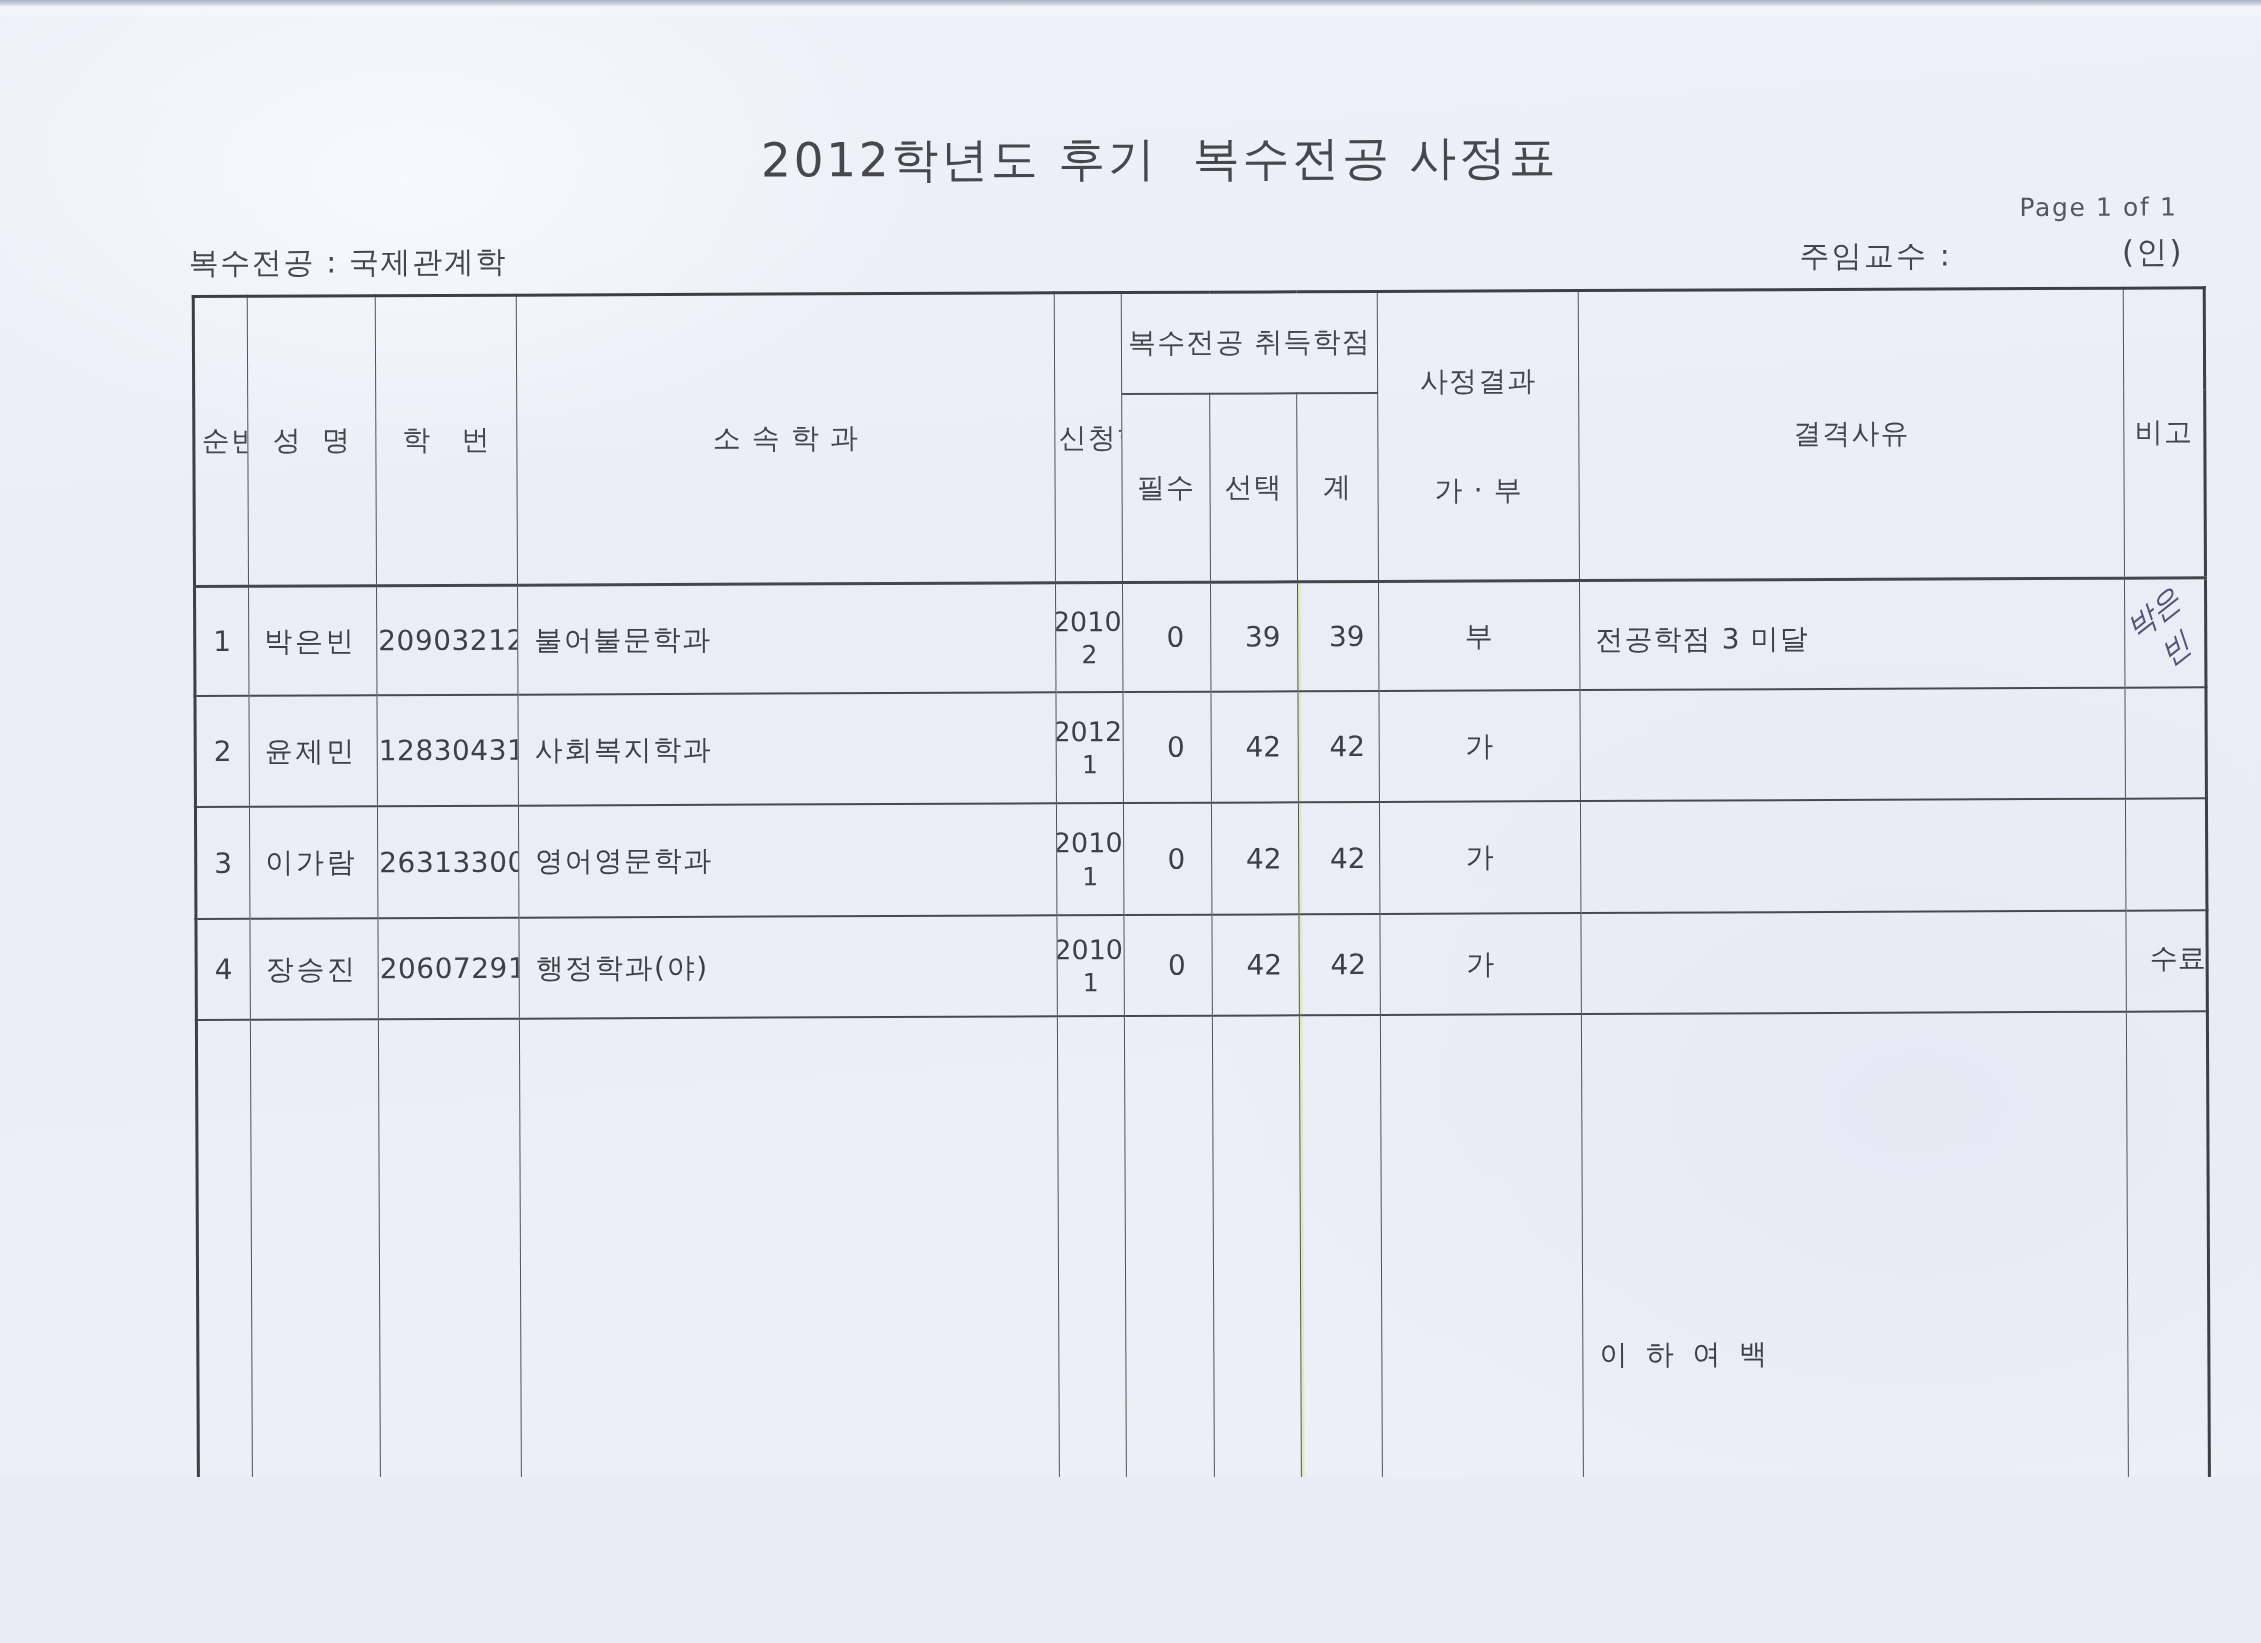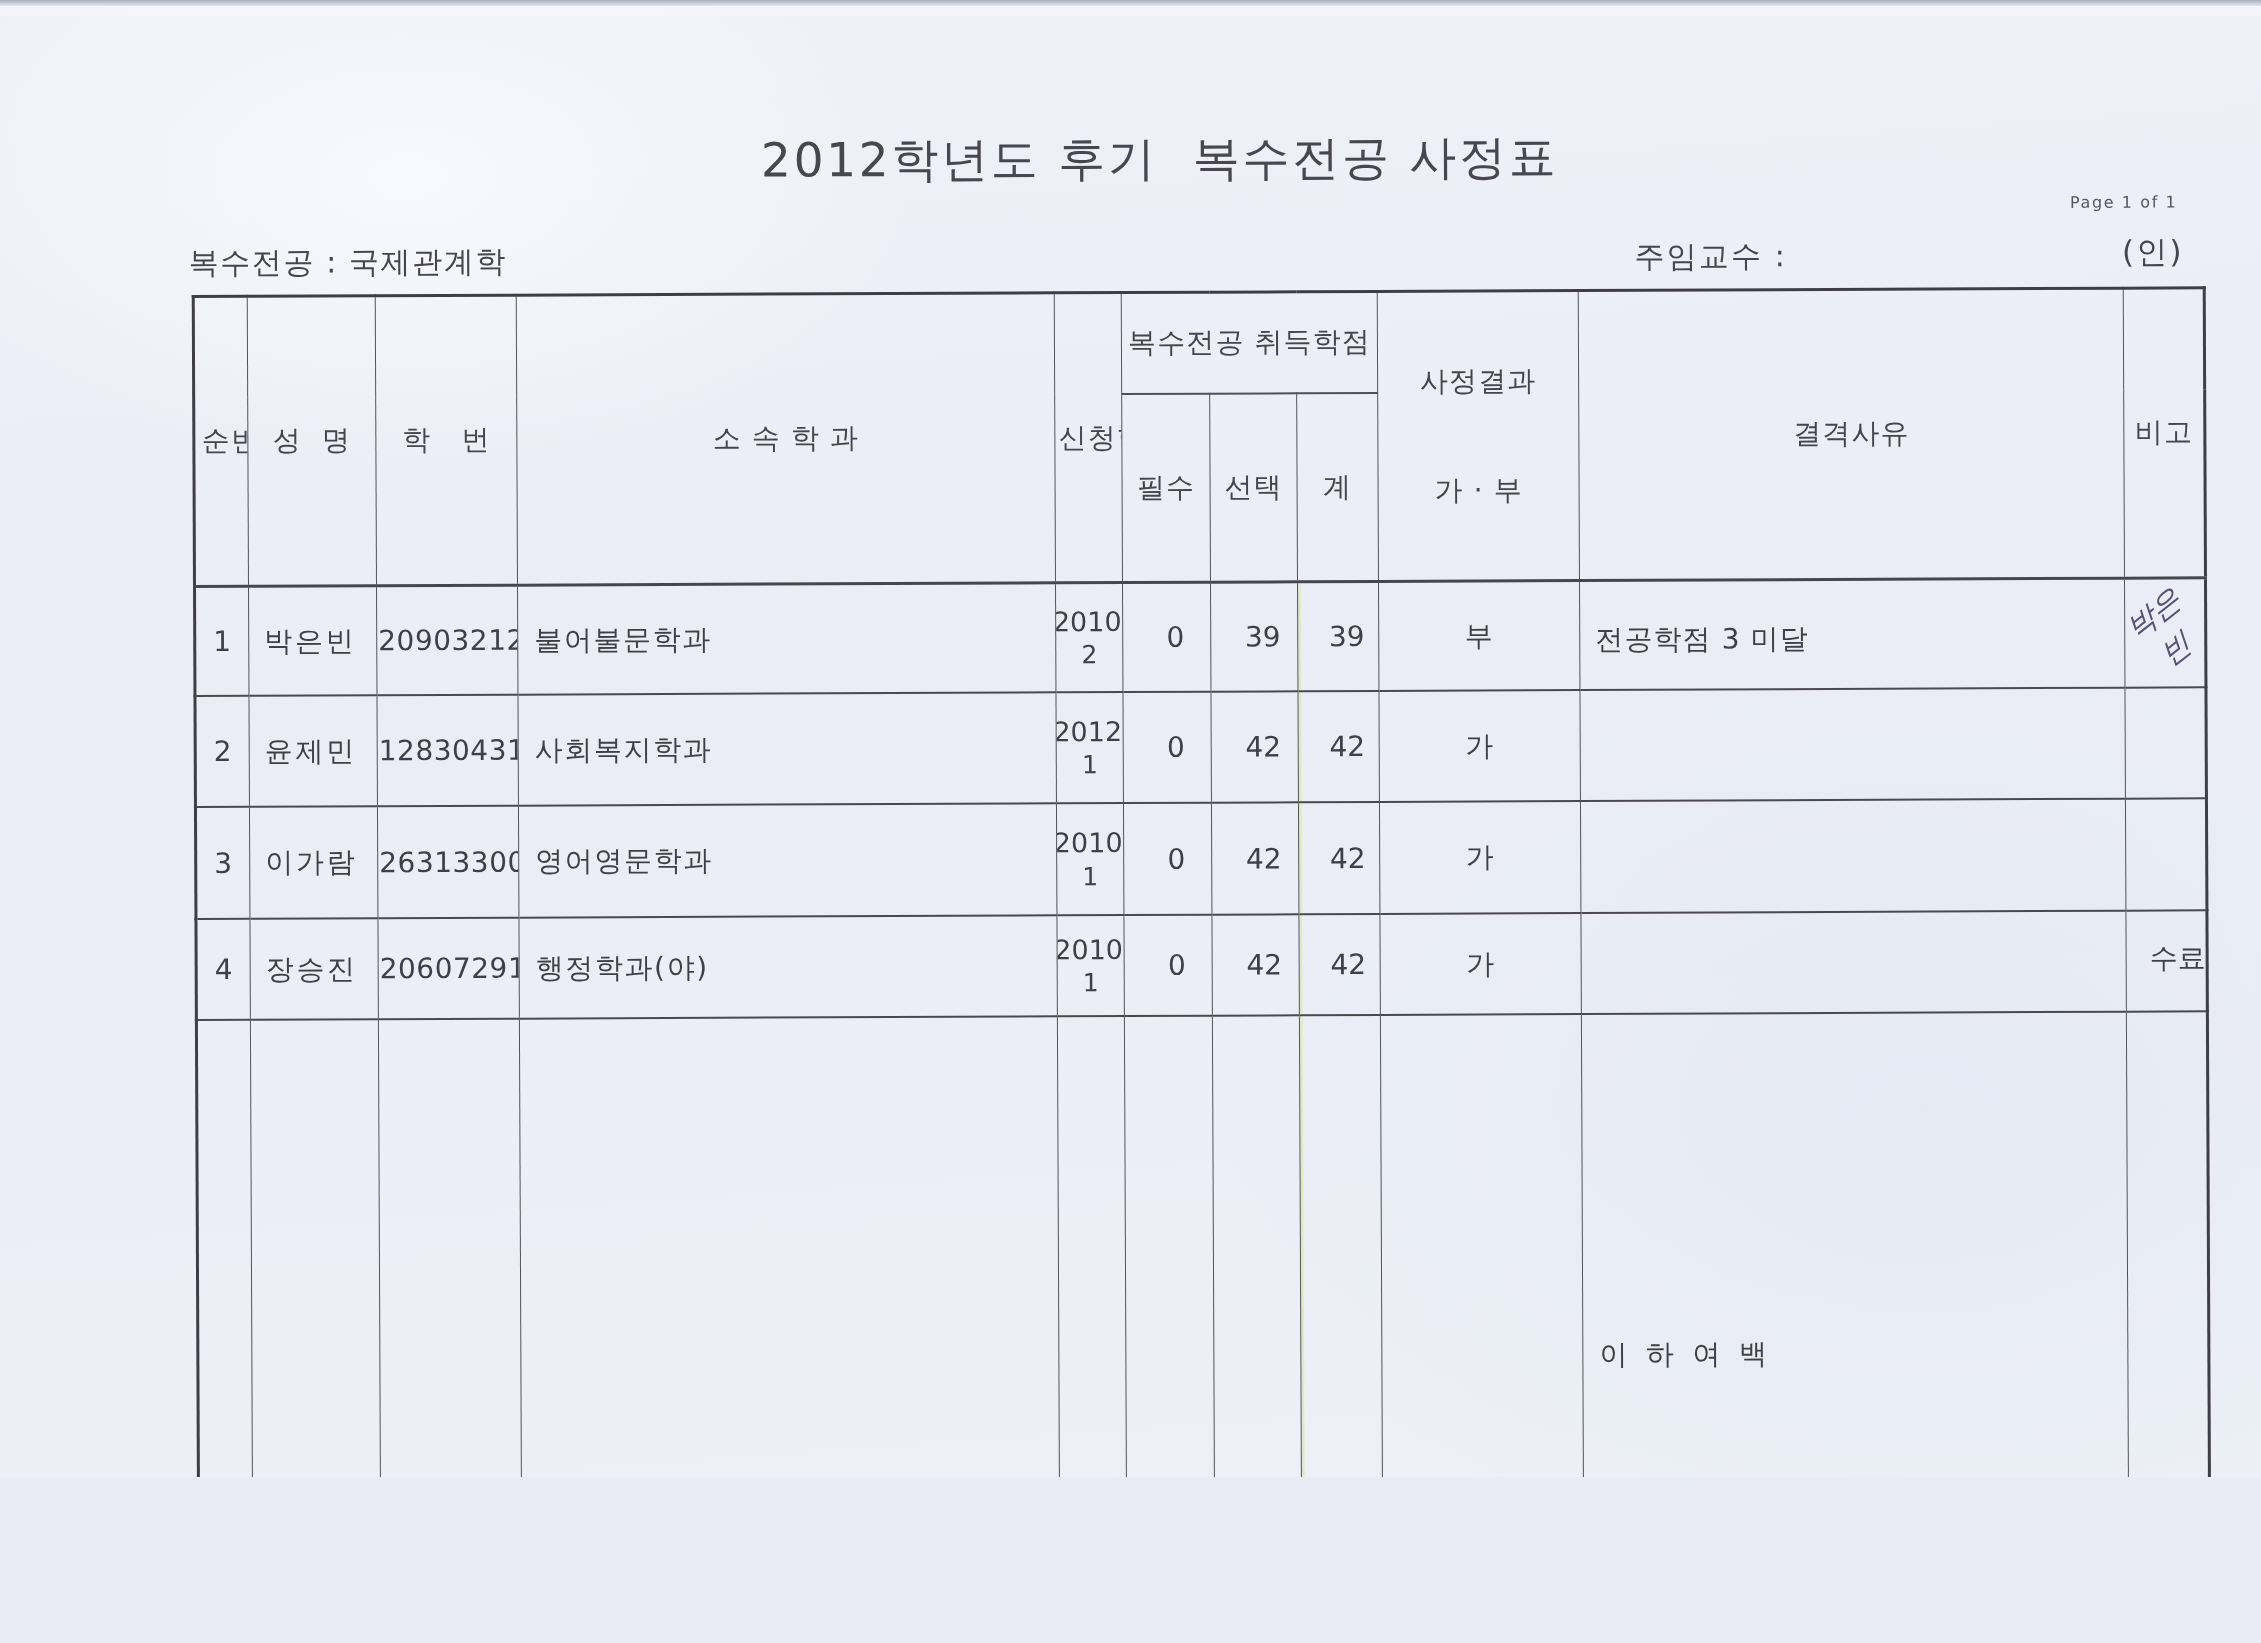--- a/index.html
+++ b/index.html
@@ -20,28 +20,28 @@
   .edge-top2{position:absolute;top:5.9px;left:0;right:0;height:9.7px;background:#f5f7fc;opacity:.7;}
   .tilt{position:absolute;inset:0;transform:rotate(-0.25deg);transform-origin:50% 55%;}
 
   .title{
     position:absolute;top:128px;left:50%;
     transform:translateX(calc(-50% + 32px));
     font-size:47px;letter-spacing:2.7px;color:#47474d;white-space:pre;
   }
   .page-indicator{
     position:absolute;top:197px;right:81px;
-    font-size:16px;letter-spacing:1.6px;color:#55555d;white-space:pre;
+    font-size:25px;letter-spacing:1.6px;color:#55555d;white-space:pre;
   }
   .meta-left{
     position:absolute;top:239px;left:191px;
     font-size:30px;letter-spacing:1.6px;color:#45454b;white-space:pre;
   }
   .meta-prof{
-    position:absolute;top:239px;left:1637px;
+    position:absolute;top:239px;left:1802px;
     font-size:30px;letter-spacing:2.1px;color:#45454b;white-space:pre;
   }
   .meta-seal{
     position:absolute;top:236px;right:75px;
     font-size:31px;letter-spacing:2.1px;color:#45454b;white-space:pre;
   }
 
   table.sheet{
     position:absolute;left:194px;top:291px;width:2010px;
     border-collapse:collapse;table-layout:fixed;

